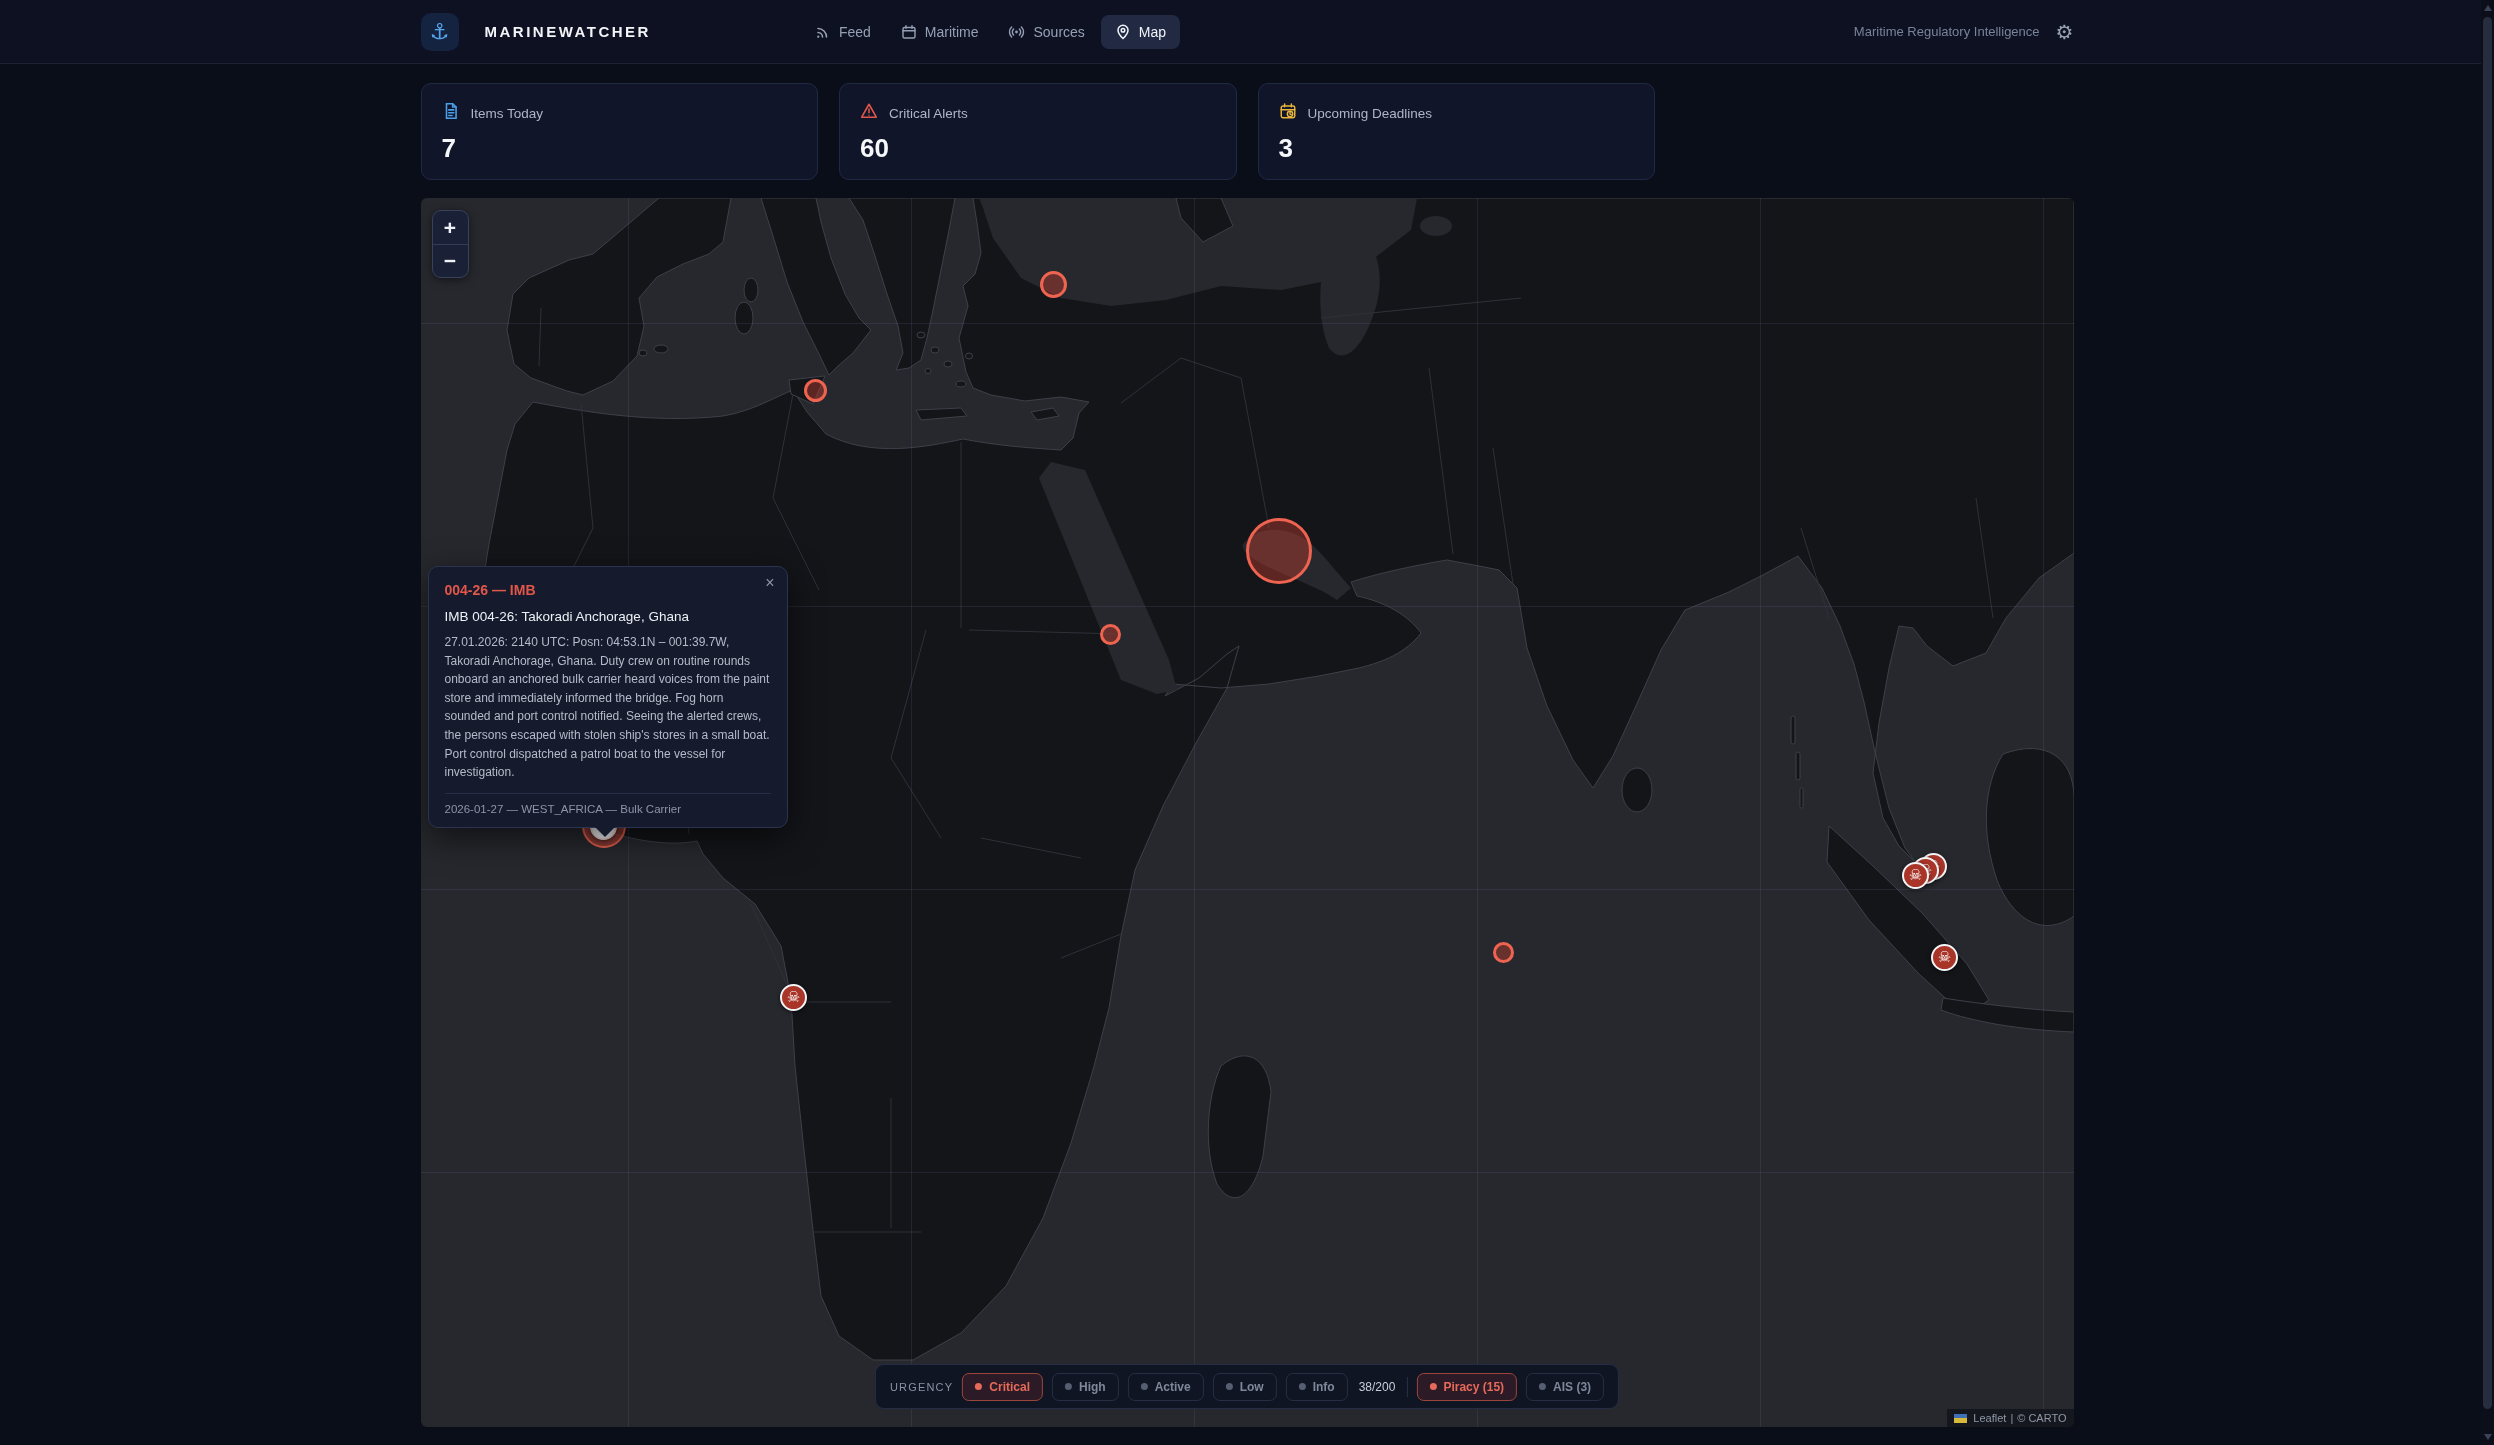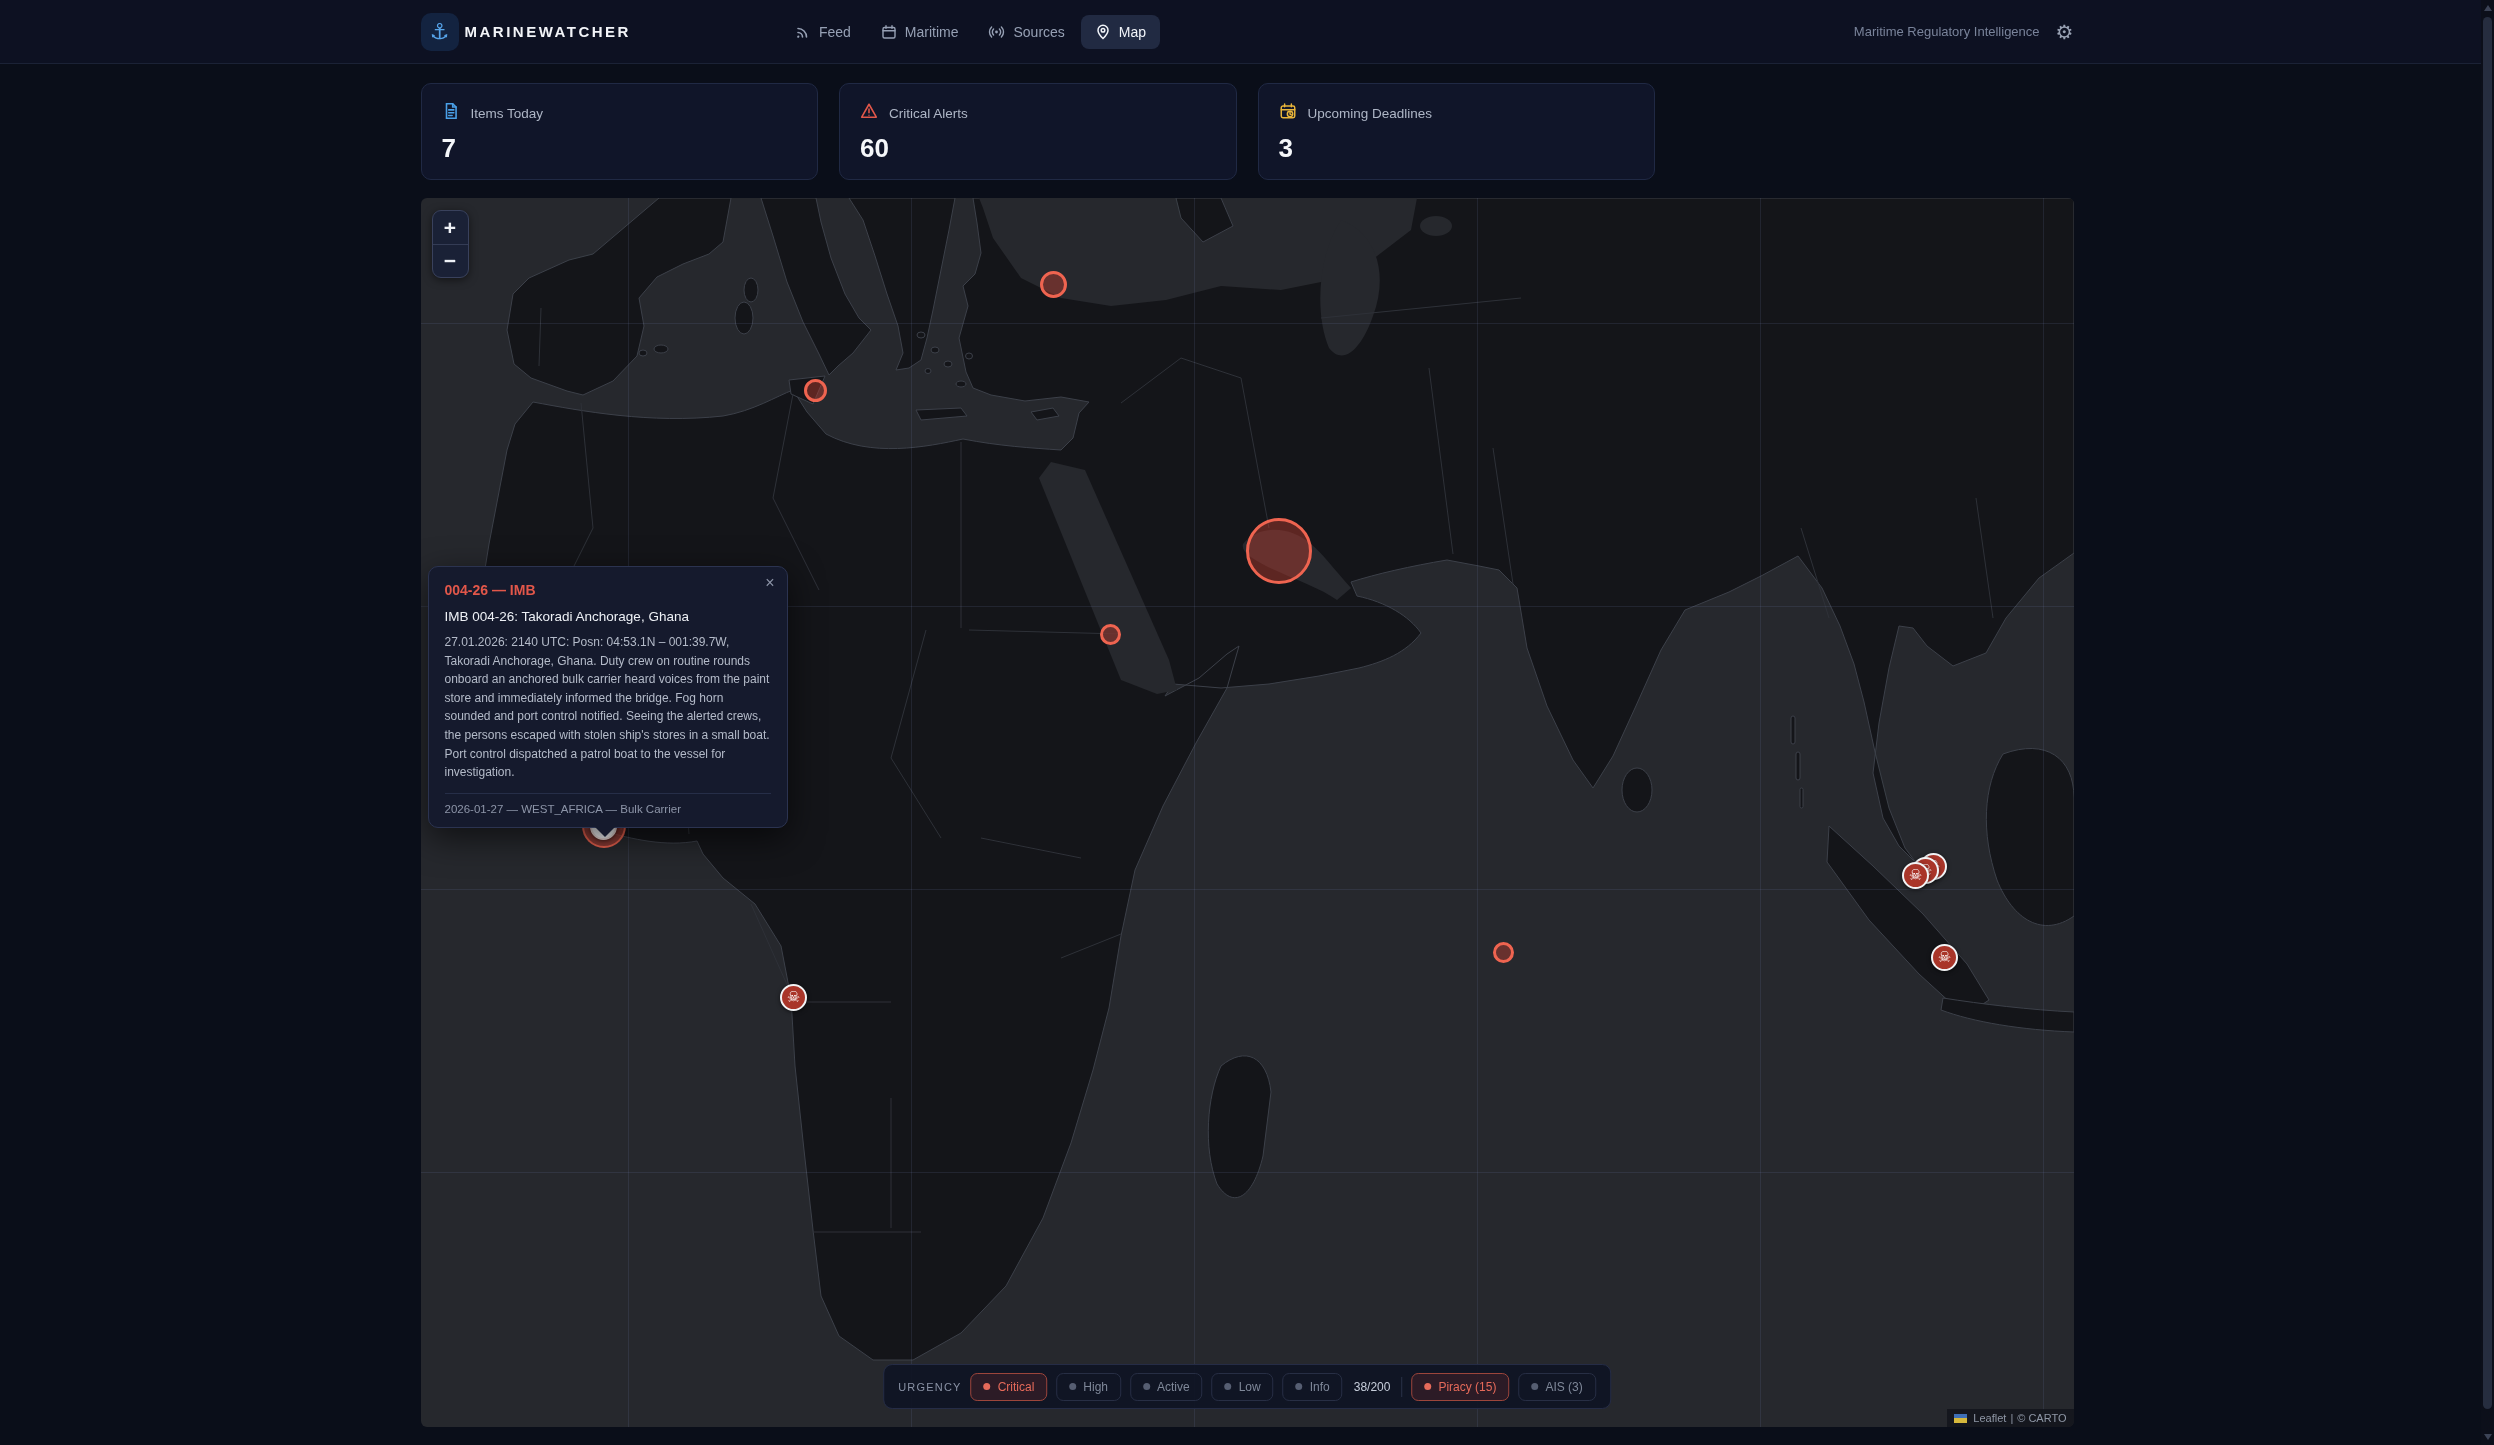--- a/index.html
+++ b/index.html
@@ -12,21 +12,21 @@
   .nav {
     height:64px; background:#0d1122; border-bottom:1px solid #1b2236;
     display:flex; align-items:center;
   }
   .nav-inner { width:1653px; margin:0 auto; display:flex; align-items:center; }
   .logo-box {
     width:38px; height:38px; border-radius:10px; background:#132340;
     display:flex; align-items:center; justify-content:center;
     color:#56a3e8; font-size:22px;
   }
-  .brand { font-size:15px; font-weight:bold; letter-spacing:2.5px; color:#f2f4f8; margin-left:6px; }
+  .brand { font-size:15px; font-weight:bold; letter-spacing:2.5px; color:#f2f4f8; margin-left:26px; }
   .tabs { display:flex; align-items:center; gap:2px; margin-left:150px; }
   .tab {
     display:flex; align-items:center; gap:8px; padding:9px 14px; border-radius:8px;
     color:#96a0b4; font-size:14px; cursor:pointer; background:transparent;
   }
   .tab.active { background:#212a42; color:#f1f4f9; }
   .tab svg { display:block; }
   .nav-right { margin-left:auto; display:flex; align-items:center; gap:16px; }
   .nav-right-label { color:#79839a; font-size:13px; }
   .gear { color:#9aa3b5; font-size:20px; cursor:pointer; line-height:1; }
@@ -103,21 +103,21 @@
   .legend {
     position:absolute; left:50%; bottom:18px; transform:translateX(-50%);
     height:45px; display:flex; align-items:center; gap:9px; padding:0 14px;
     background:rgba(15,20,36,0.94); border:1px solid #252c46; border-radius:9px;
     z-index:35; white-space:nowrap;
   }
   .legend-label { color:#8a92a5; font-size:11px; letter-spacing:1.2px; }
   .pill {
     display:flex; align-items:center; gap:7px; padding:6px 12px; border-radius:7px;
     border:1px solid #272e44; background:transparent; color:#7f8899; font-size:12px;
-    cursor:pointer; font-family:"Liberation Sans",sans-serif;
+    cursor:pointer; font-family:"Liberation Sans",sans-serif;font-weight:bold;
   }
   .pill .dot { width:7px; height:7px; border-radius:50%; background:#565e72; }
   .pill.active { border-color:#9c453b; background:rgba(190,62,50,0.16); color:#e66a5a; }
   .pill.active .dot { background:#e66a5a; }
   .legend-count { color:#c7cedb; font-size:12px; padding:0 2px; }
   .legend-sep { width:1px; height:20px; background:#2a3147; }
   
   .attribution {
     position:absolute; right:0; bottom:0; z-index:35;
     background:rgba(18,20,27,0.82); color:#8f97a6; font-size:11px;

